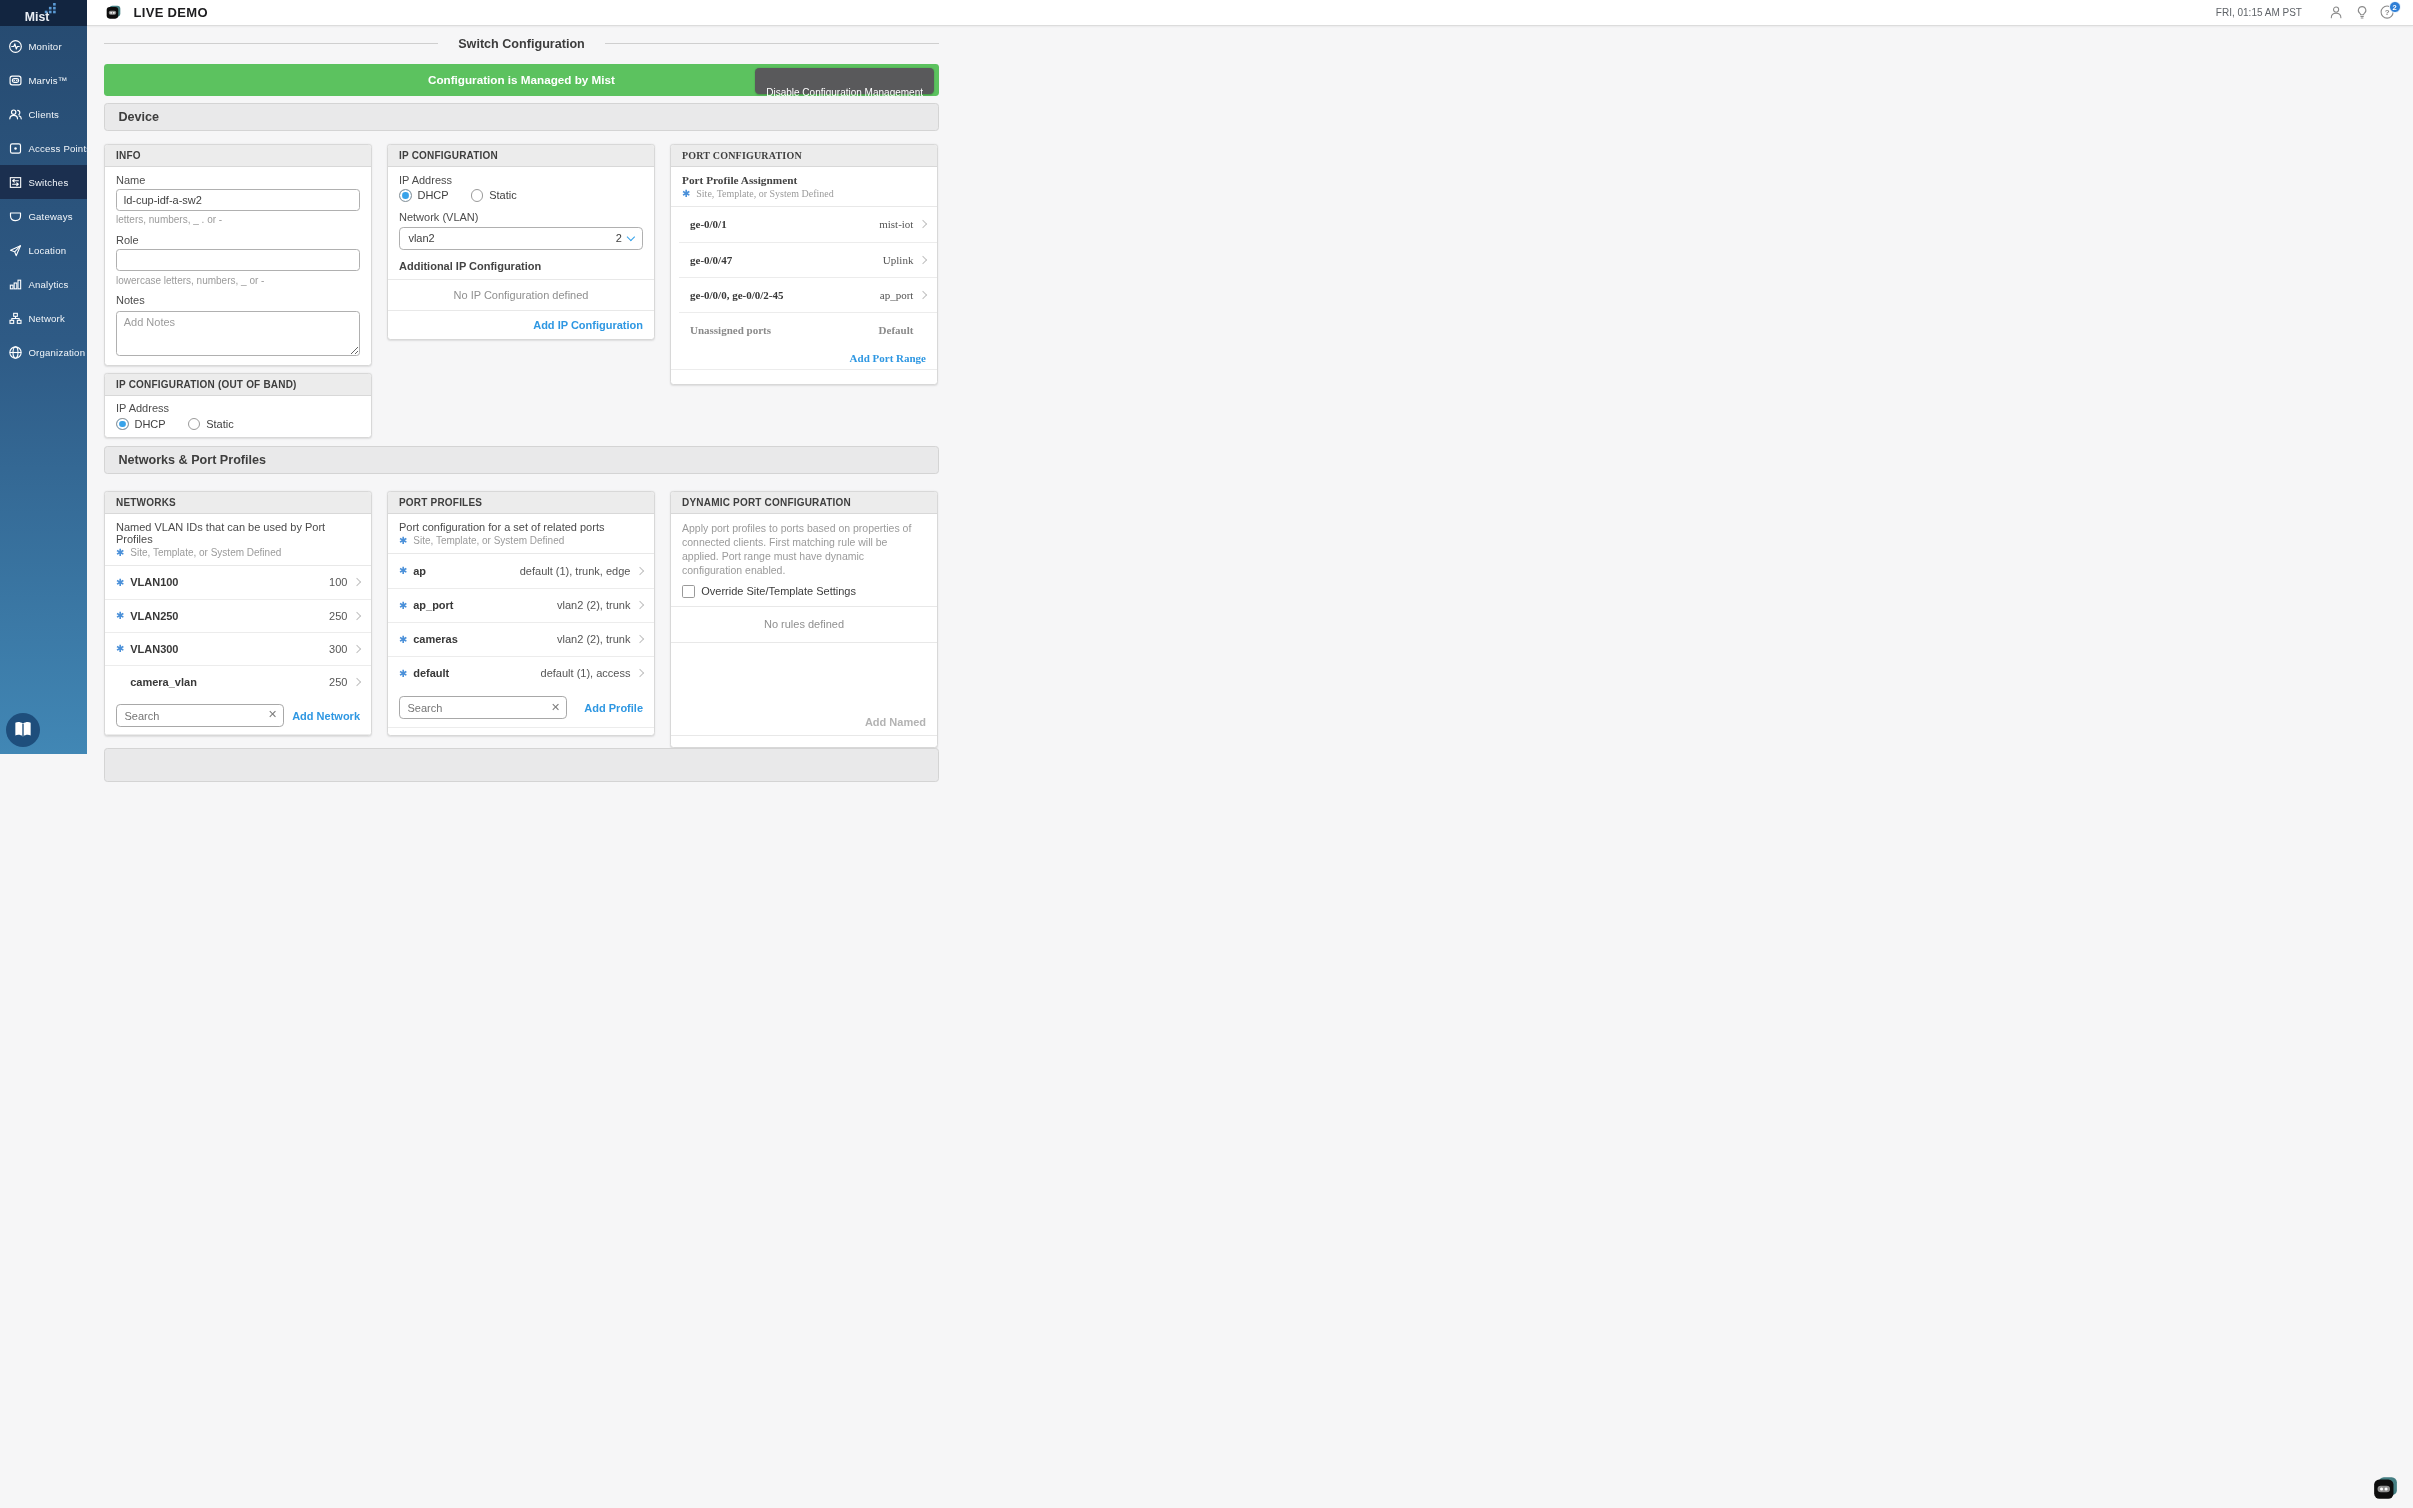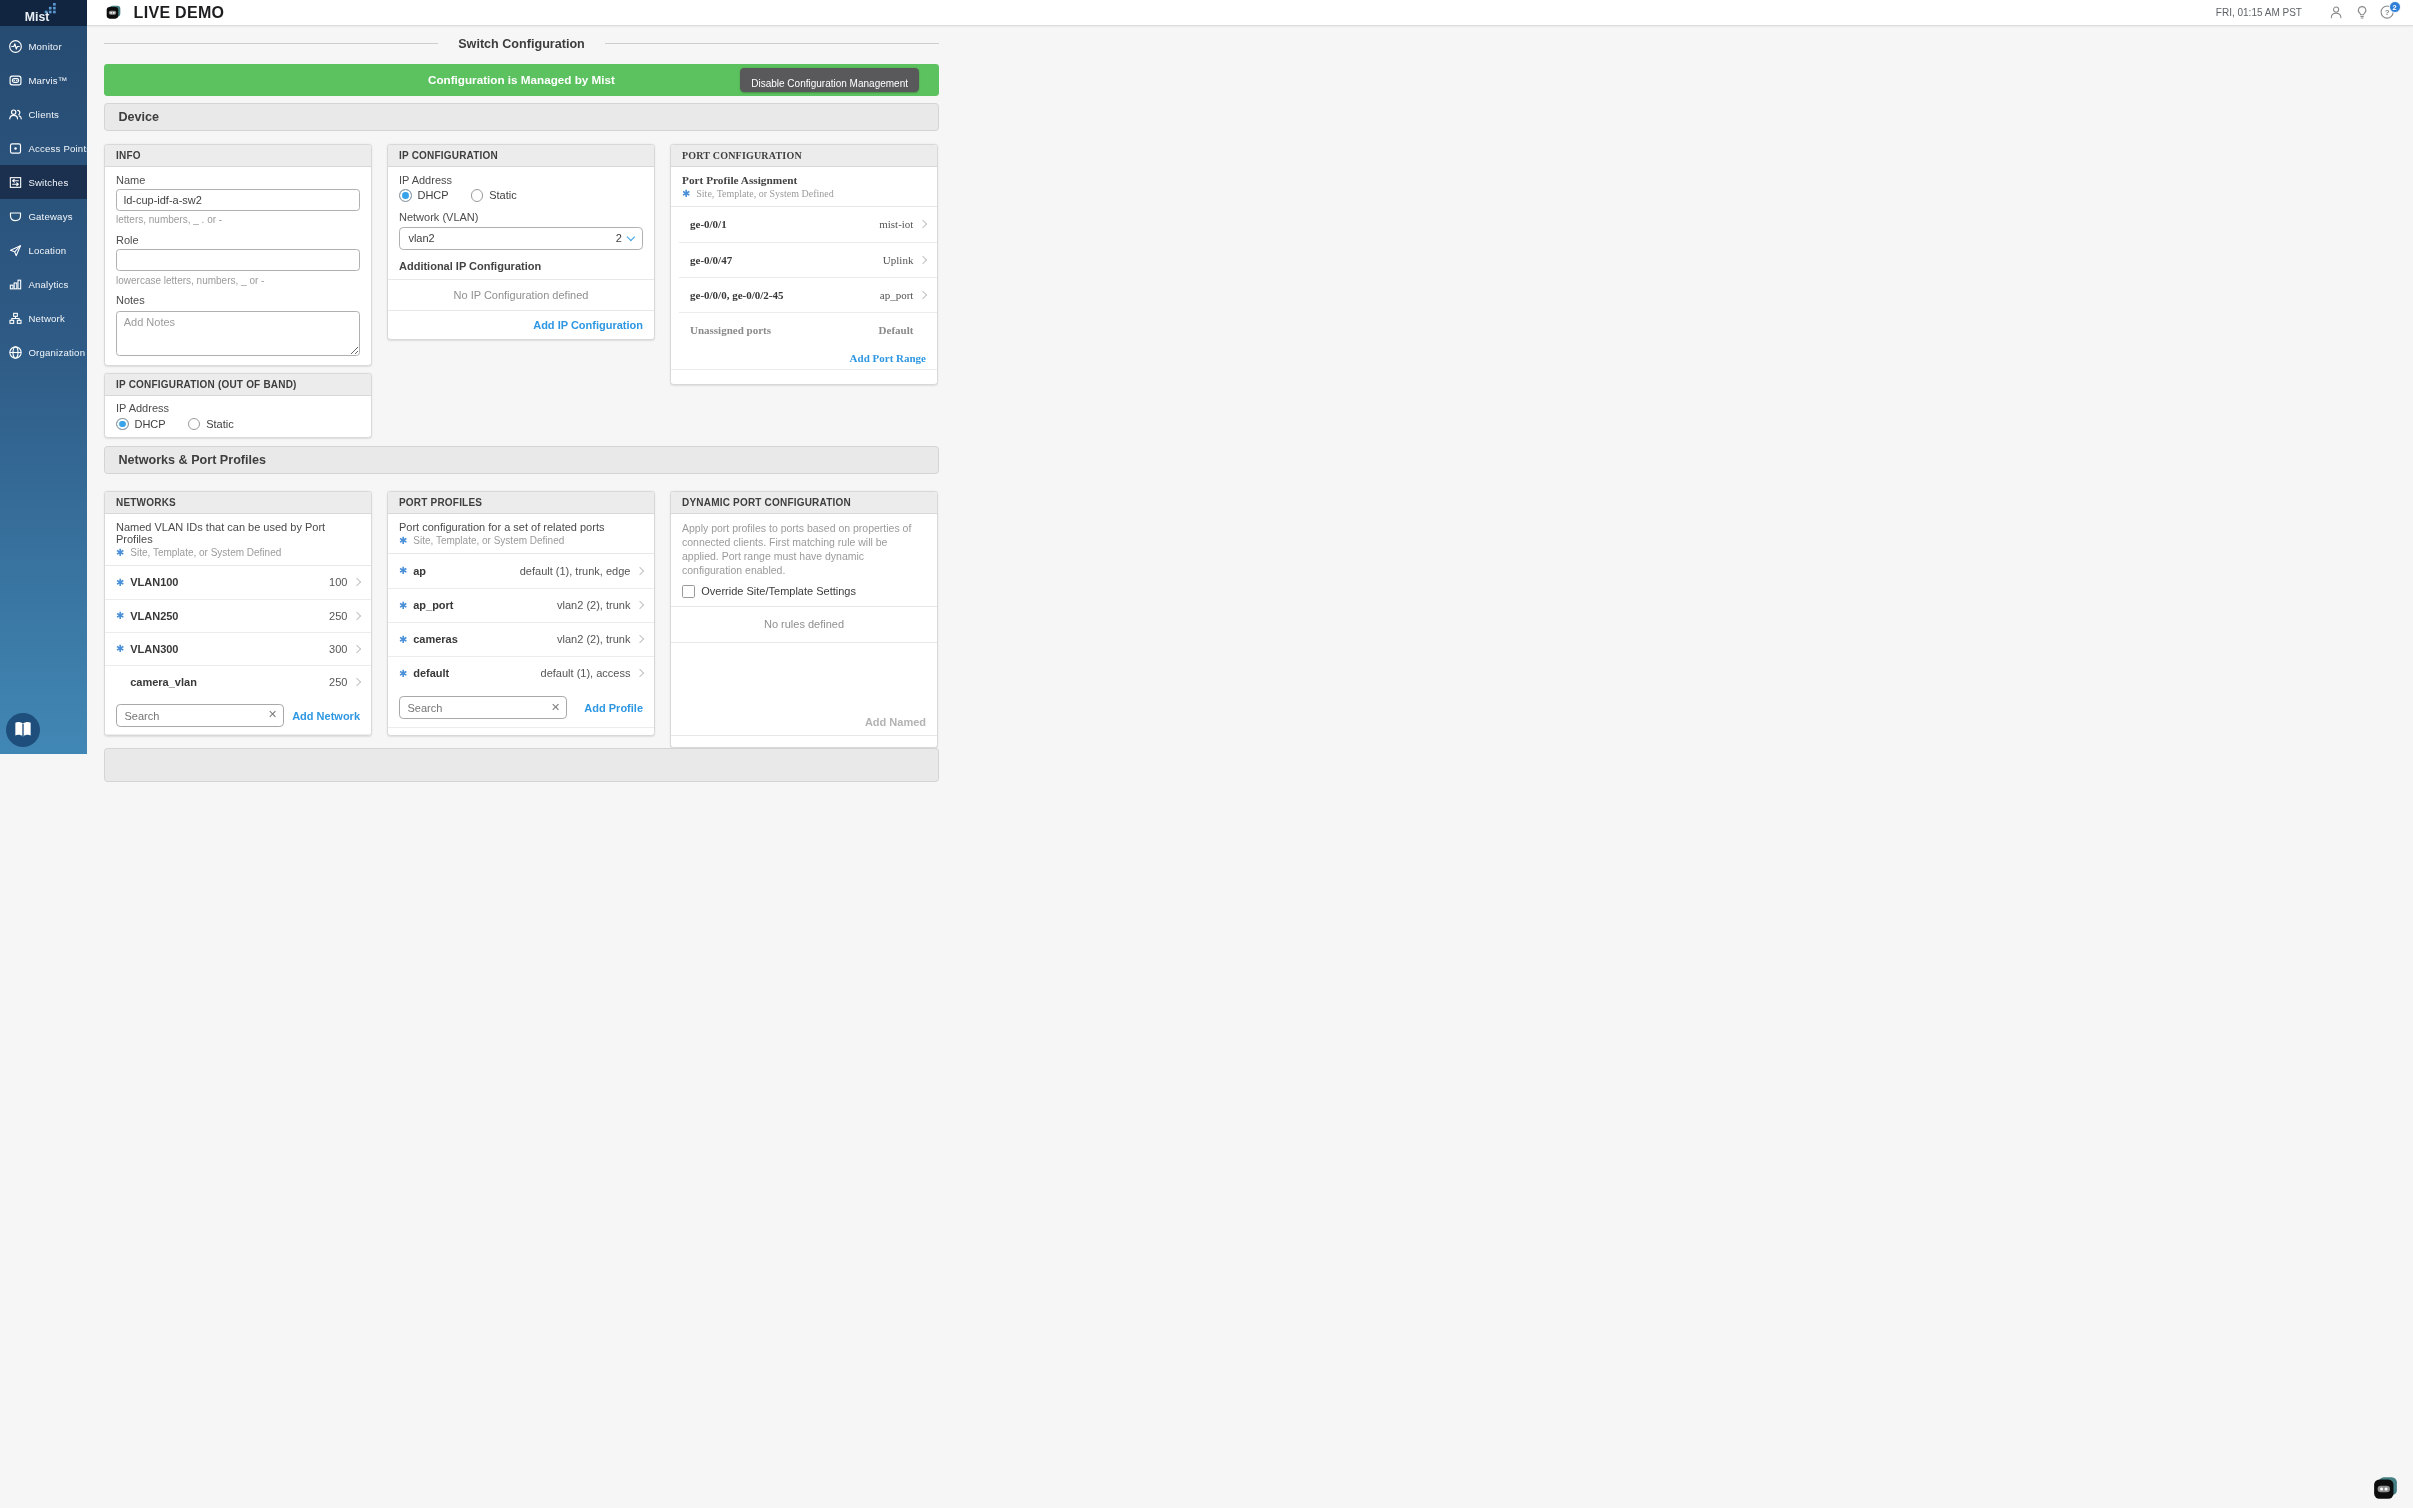--- a/index.html
+++ b/index.html
@@ -14,40 +14,40 @@
   .nav-item.selected { background:#1b2f4f; }
   .nav-icon { width:15px; height:15px; flex:0 0 15px; }
   .nav-label { color:#f2f6fa; font-size:9.6px; margin-left:5.9px; letter-spacing:0.2px; white-space:nowrap; }
   .book-btn { position:absolute; left:5.9px; bottom:6.7px; width:34px; height:34px; cursor:pointer; }
 
   
   .topbar { position:absolute; left:87px; top:0; right:0; height:26px; background:#fff;
     border-bottom:0.8px solid #dcdcdc; box-shadow:0 0.8px 1.7px rgba(0,0,0,.05); z-index:4;
     display:flex; align-items:center; }
   .tb-robot { width:15px; height:15px; margin-left:19px; }
-  .tb-title { font-size:16px; font-weight:700; color:#1d1d1f; margin-left:12.6px; letter-spacing:0.3px; }
+  .tb-title { font-size:13px; font-weight:700; color:#1d1d1f; margin-left:12.6px; letter-spacing:0.3px; }
   .tb-right { margin-left:auto; display:flex; align-items:center; padding-right:18.4px; }
   .tb-date { font-size:10px; color:#5f6368; margin-right:15px; }
   .tb-ic { width:14.2px; height:14.2px; margin-left:11.7px; cursor:pointer; position:relative; }
   .badge { position:absolute; top:-4.2px; right:-5.9px; width:11.7px; height:11.7px; background:#2f7fd6;
     border:1.3px solid #fff; border-radius:50%; color:#fff; font-size:7.5px; font-weight:700;
     display:flex; align-items:center; justify-content:center; }
 
   
   .main { position:absolute; left:87px; top:26px; right:0; bottom:0; background:#f6f6f7; overflow:hidden; }
   .content { position:absolute; left:17px; top:0; width:835px; height:100%; }
 
   .title-row { position:absolute; top:8.4px; left:0; width:100%; height:18.4px; display:flex; align-items:center; }
   .title-row .line { flex:1; height:0.8px; background:#cfcfcf; }
   .page-title { font-size:12.6px; font-weight:600; color:#3d3d3d; margin:0 20px; white-space:nowrap; }
 
   .banner { position:absolute; top:38px; left:0; width:100%; height:32px; background:#5cc25f;
     border-radius:3.4px; text-align:center; }
   .banner-msg { line-height:32px; color:#fff; font-size:11.7px; font-weight:600; }
-  .banner-btn { position:absolute; right:20px; top:3.8px; height:24px; line-height:24px; padding:4px 11px;
+  .banner-btn { position:absolute; right:5px; top:3.8px; height:24px; line-height:24px; padding:13px 11px;
     background:#59595b; color:#fff; font-size:10px; border-radius:4.2px; cursor:pointer;
     box-shadow:0 0.8px 1.7px rgba(0,0,0,.25); }
 
   .section-hdr { position:absolute; left:0; width:100%; height:28px; background:#e9e9ea;
     border:0.8px solid #d4d4d4; border-radius:3.4px; line-height:26px; padding-left:13.4px;
     font-size:12.6px; font-weight:600; color:#3e3e3e; }
   .hdr-device { top:77px; }
   .hdr-networks { top:420px; }
 
   .grid { position:absolute; left:0; width:835px; display:grid; grid-template-columns:268px 268px 268px;

